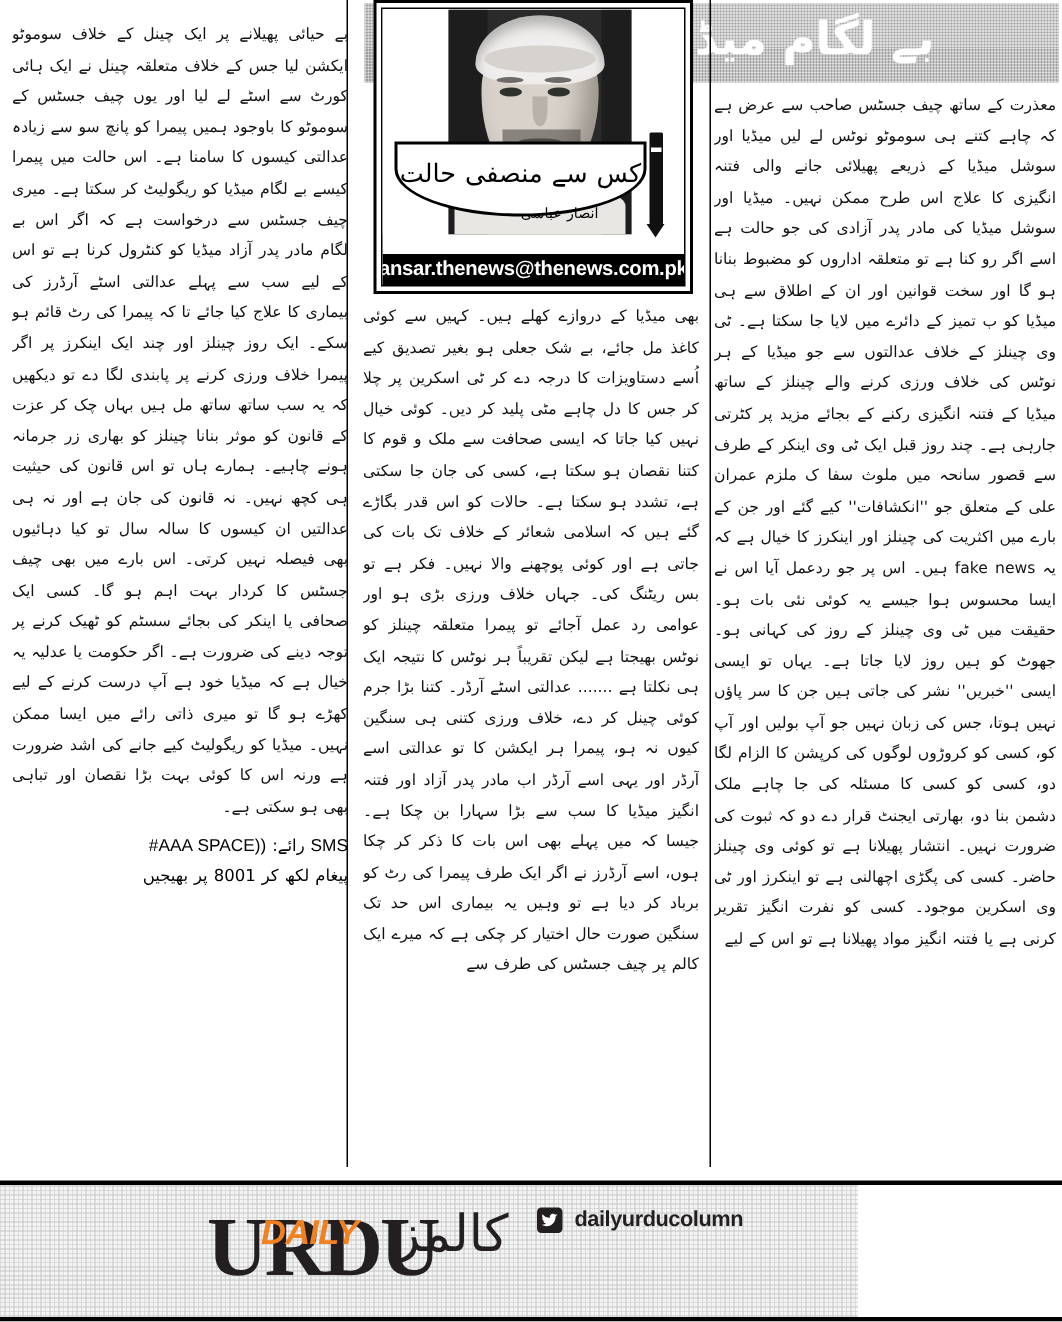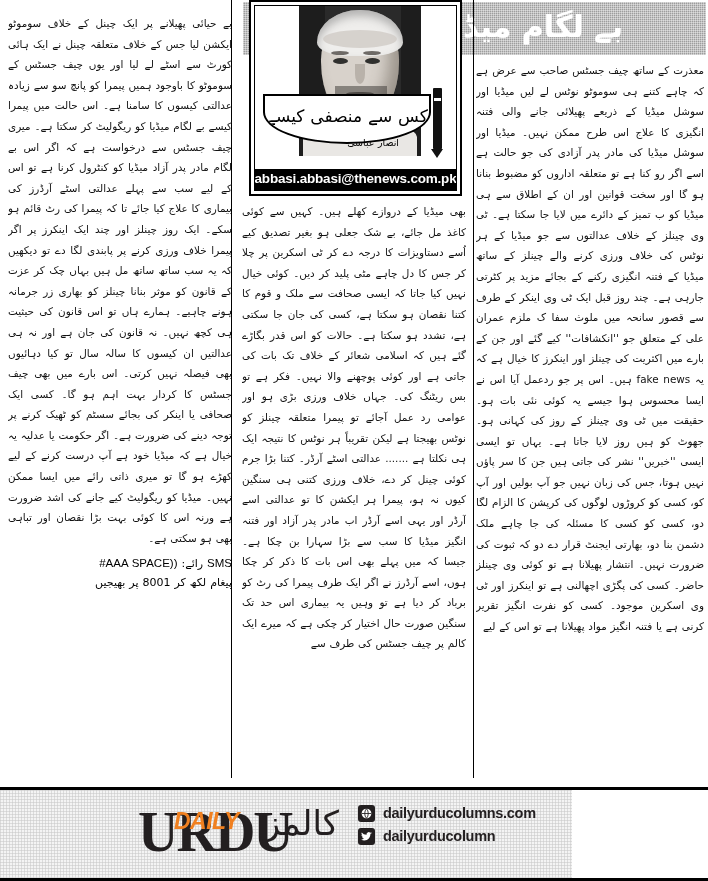--- a/index.html
+++ b/index.html
@@ -425,29 +425,29 @@
               <div class="p-eye l"></div>
               <div class="p-eye r"></div>
               <div class="p-nose"></div>
               <div class="p-beard"></div>
               <div class="p-mouth"></div>
               <div class="p-body"></div>
             </div>
           </div>
 
           <div class="title-ribbon">
-            <span>کس سے منصفی کیسے</span>
+            <span>کس سے منصفی حالت</span>
           </div>
 
           <div class="author-name">انصار عباسی</div>
 
           <div class="pen"></div>
 
           <div class="email-bar">
-            <span>abbasi.abbasi@thenews.com.pk</span>
+            <span>ansar.thenews@thenews.com.pk</span>
           </div>
 
         </div>
       </div>
 
       <p>بھی میڈیا کے دروازے کھلے ہیں۔ کہیں سے کوئی کاغذ مل جائے، بے شک جعلی ہو بغیر تصدیق کیے اُسے دستاویزات کا درجہ دے کر ٹی اسکرین پر چلا کر جس کا دل چاہے مٹی پلید کر دیں۔ کوئی خیال نہیں کیا جاتا کہ ایسی صحافت سے ملک و قوم کا کتنا نقصان ہو سکتا ہے، کسی کی جان جا سکتی ہے، تشدد ہو سکتا ہے۔ حالات کو اس قدر بگاڑے گئے ہیں کہ اسلامی شعائر کے خلاف تک بات کی جاتی ہے اور کوئی پوچھنے والا نہیں۔ فکر ہے تو بس ریٹنگ کی۔ جہاں خلاف ورزی بڑی ہو اور عوامی رد عمل آجائے تو پیمرا متعلقہ چینلز کو نوٹس بھیجتا ہے لیکن تقریباً ہر نوٹس کا نتیجہ ایک ہی نکلتا ہے ....... عدالتی اسٹے آرڈر۔ کتنا بڑا جرم کوئی چینل کر دے، خلاف ورزی کتنی ہی سنگین کیوں نہ ہو، پیمرا ہر ایکشن کا تو عدالتی اسے آرڈر اور یہی اسے آرڈر اب مادر پدر آزاد اور فتنہ انگیز میڈیا کا سب سے بڑا سہارا بن چکا ہے۔ جیسا کہ میں پہلے بھی اس بات کا ذکر کر چکا ہوں، اسے آرڈرز نے اگر ایک طرف پیمرا کی رٹ کو برباد کر دیا ہے تو وہیں یہ بیماری اس حد تک سنگین صورت حال اختیار کر چکی ہے کہ میرے ایک کالم پر چیف جسٹس کی طرف سے</p>
     </div>
 
     <div class="col col-left">
       <p>بے حیائی پھیلانے پر ایک چینل کے خلاف سوموٹو ایکشن لیا جس کے خلاف متعلقہ چینل نے ایک ہائی کورٹ سے اسٹے لے لیا اور یوں چیف جسٹس کے سوموٹو کا باوجود ہمیں پیمرا کو پانچ سو سے زیادہ عدالتی کیسوں کا سامنا ہے۔ اس حالت میں پیمرا کیسے بے لگام میڈیا کو ریگولیٹ کر سکتا ہے۔ میری چیف جسٹس سے درخواست ہے کہ اگر اس بے لگام مادر پدر آزاد میڈیا کو کنٹرول کرنا ہے تو اس کے لیے سب سے پہلے عدالتی اسٹے آرڈرز کی بیماری کا علاج کیا جائے تا کہ پیمرا کی رٹ قائم ہو سکے۔ ایک روز چینلز اور چند ایک اینکرز پر اگر پیمرا خلاف ورزی کرنے پر پابندی لگا دے تو دیکھیں کہ یہ سب ساتھ ساتھ مل ہیں بہاں چک کر عزت کے قانون کو موثر بنانا چینلز کو بھاری زر جرمانہ ہونے چاہیے۔ ہمارے ہاں تو اس قانون کی حیثیت ہی کچھ نہیں۔ نہ قانون کی جان ہے اور نہ ہی عدالتیں ان کیسوں کا سالہ سال تو کیا دہائیوں بھی فیصلہ نہیں کرتی۔ اس بارے میں بھی چیف جسٹس کا کردار بہت اہم ہو گا۔ کسی ایک صحافی یا اینکر کی بجائے سسٹم کو ٹھیک کرنے پر توجہ دینے کی ضرورت ہے۔ اگر حکومت یا عدلیہ یہ خیال ہے کہ میڈیا خود ہے آپ درست کرنے کے لیے کھڑے ہو گا تو میری ذاتی رائے میں ایسا ممکن نہیں۔ میڈیا کو ریگولیٹ کیے جانے کی اشد ضرورت ہے ورنہ اس کا کوئی بہت بڑا نقصان اور تباہی بھی ہو سکتی ہے۔</p>
@@ -468,29 +468,20 @@
   <div class="footer">
 
     <div class="logo-wrap">
       <div class="logo-urdu">URDU</div>
       <div class="logo-daily">DAILY</div>
       <div class="logo-kalmz">کالمز</div>
     </div>
 
     <div class="social">
 
-      <div class="social-row">
-        <span class="social-ico">
-          <svg width="13" height="13" viewBox="0 0 24 24" fill="none" stroke="#ffffff" stroke-width="2">
-            <circle cx="12" cy="12" r="9" fill="#ffffff" stroke="none"></circle>
-            <path d="M12 3a14 14 0 000 18M12 3a14 14 0 010 18M3 12h18" stroke="#231f20" stroke-width="1.6"></path>
-          </svg>
-        </span>
-        <span class="social-text">dailyurducolumns.com</span>
-      </div>
 
 
       <div class="social-row">
         <span class="social-ico">
           <svg width="13" height="13" viewBox="0 0 24 24">
             <path fill="#ffffff" d="M22 5.8c-.7.3-1.5.6-2.3.7.8-.5 1.4-1.3 1.7-2.2-.8.5-1.6.8-2.5 1a3.9 3.9 0 00-6.7 3.6A11 11 0 013.2 4.6a3.9 3.9 0 001.2 5.2c-.6 0-1.2-.2-1.8-.5 0 1.9 1.3 3.5 3.1 3.8-.6.2-1.2.2-1.8.1a3.9 3.9 0 003.6 2.7A7.8 7.8 0 012 17.5a11 11 0 006 1.8c7.2 0 11.1-6 11.1-11.1v-.5c.8-.6 1.4-1.3 1.9-2z"></path>
           </svg>
         </span>
         <span class="social-text">dailyurducolumn</span>
       </div>

